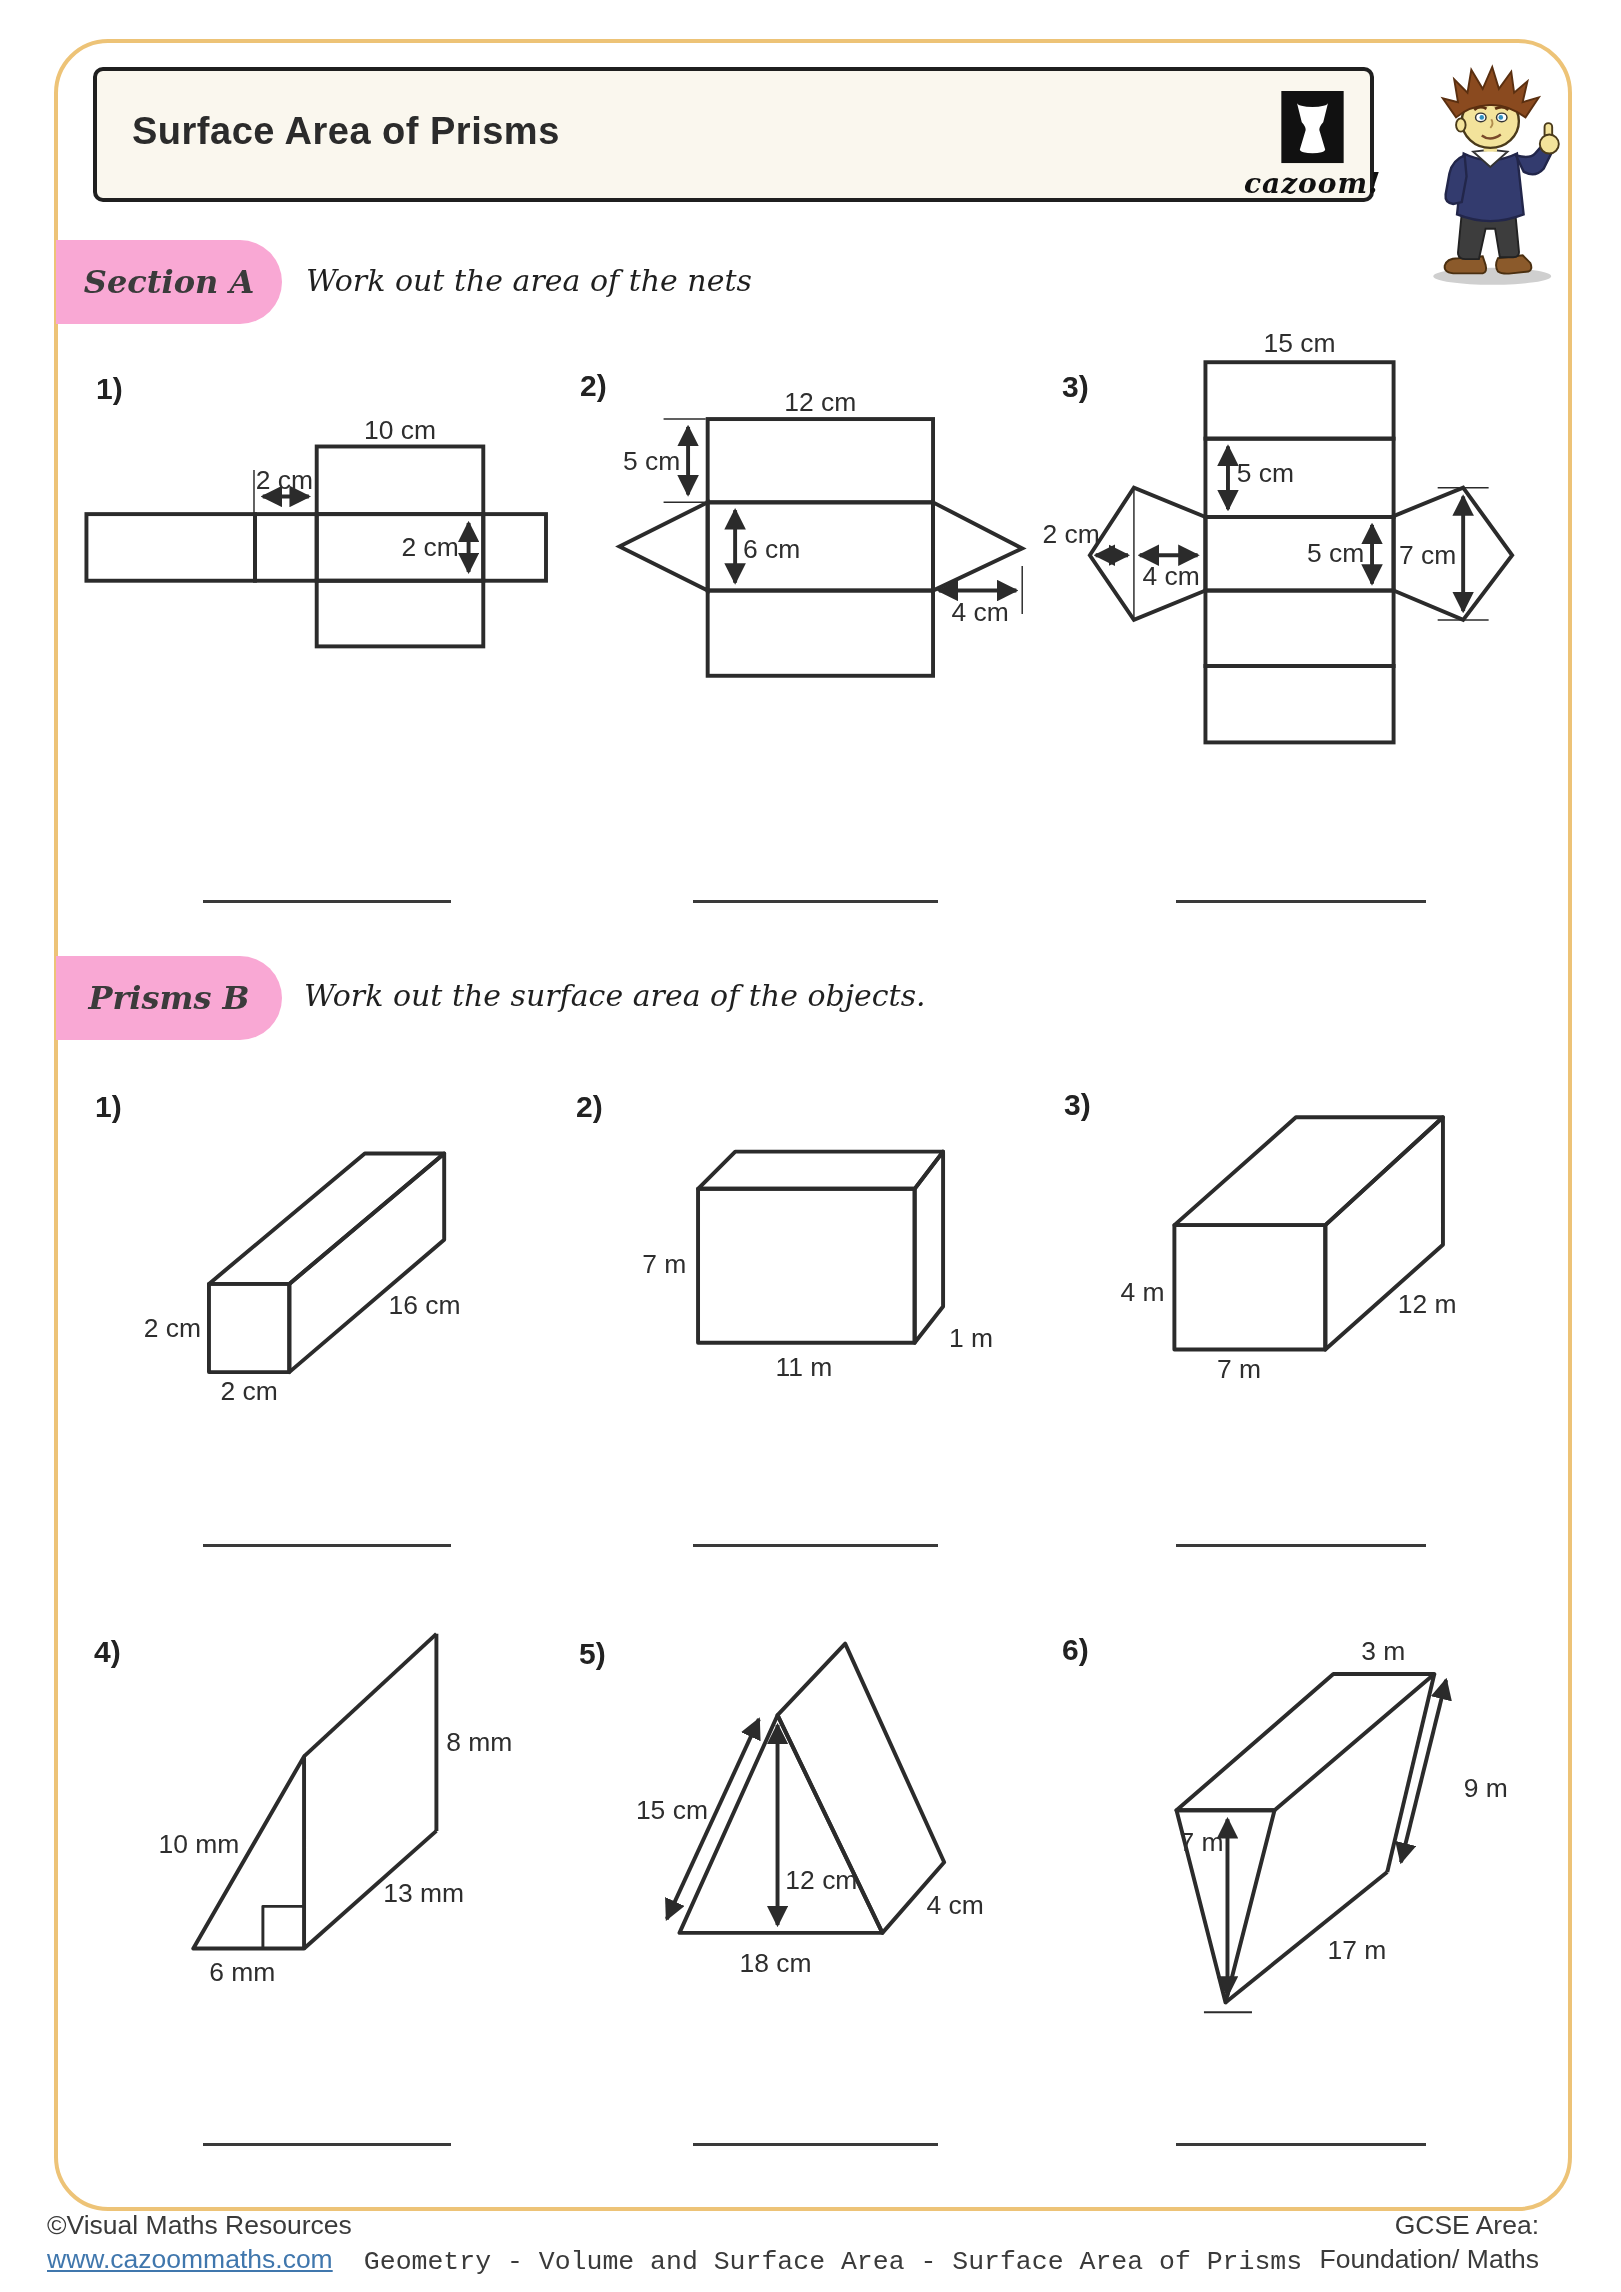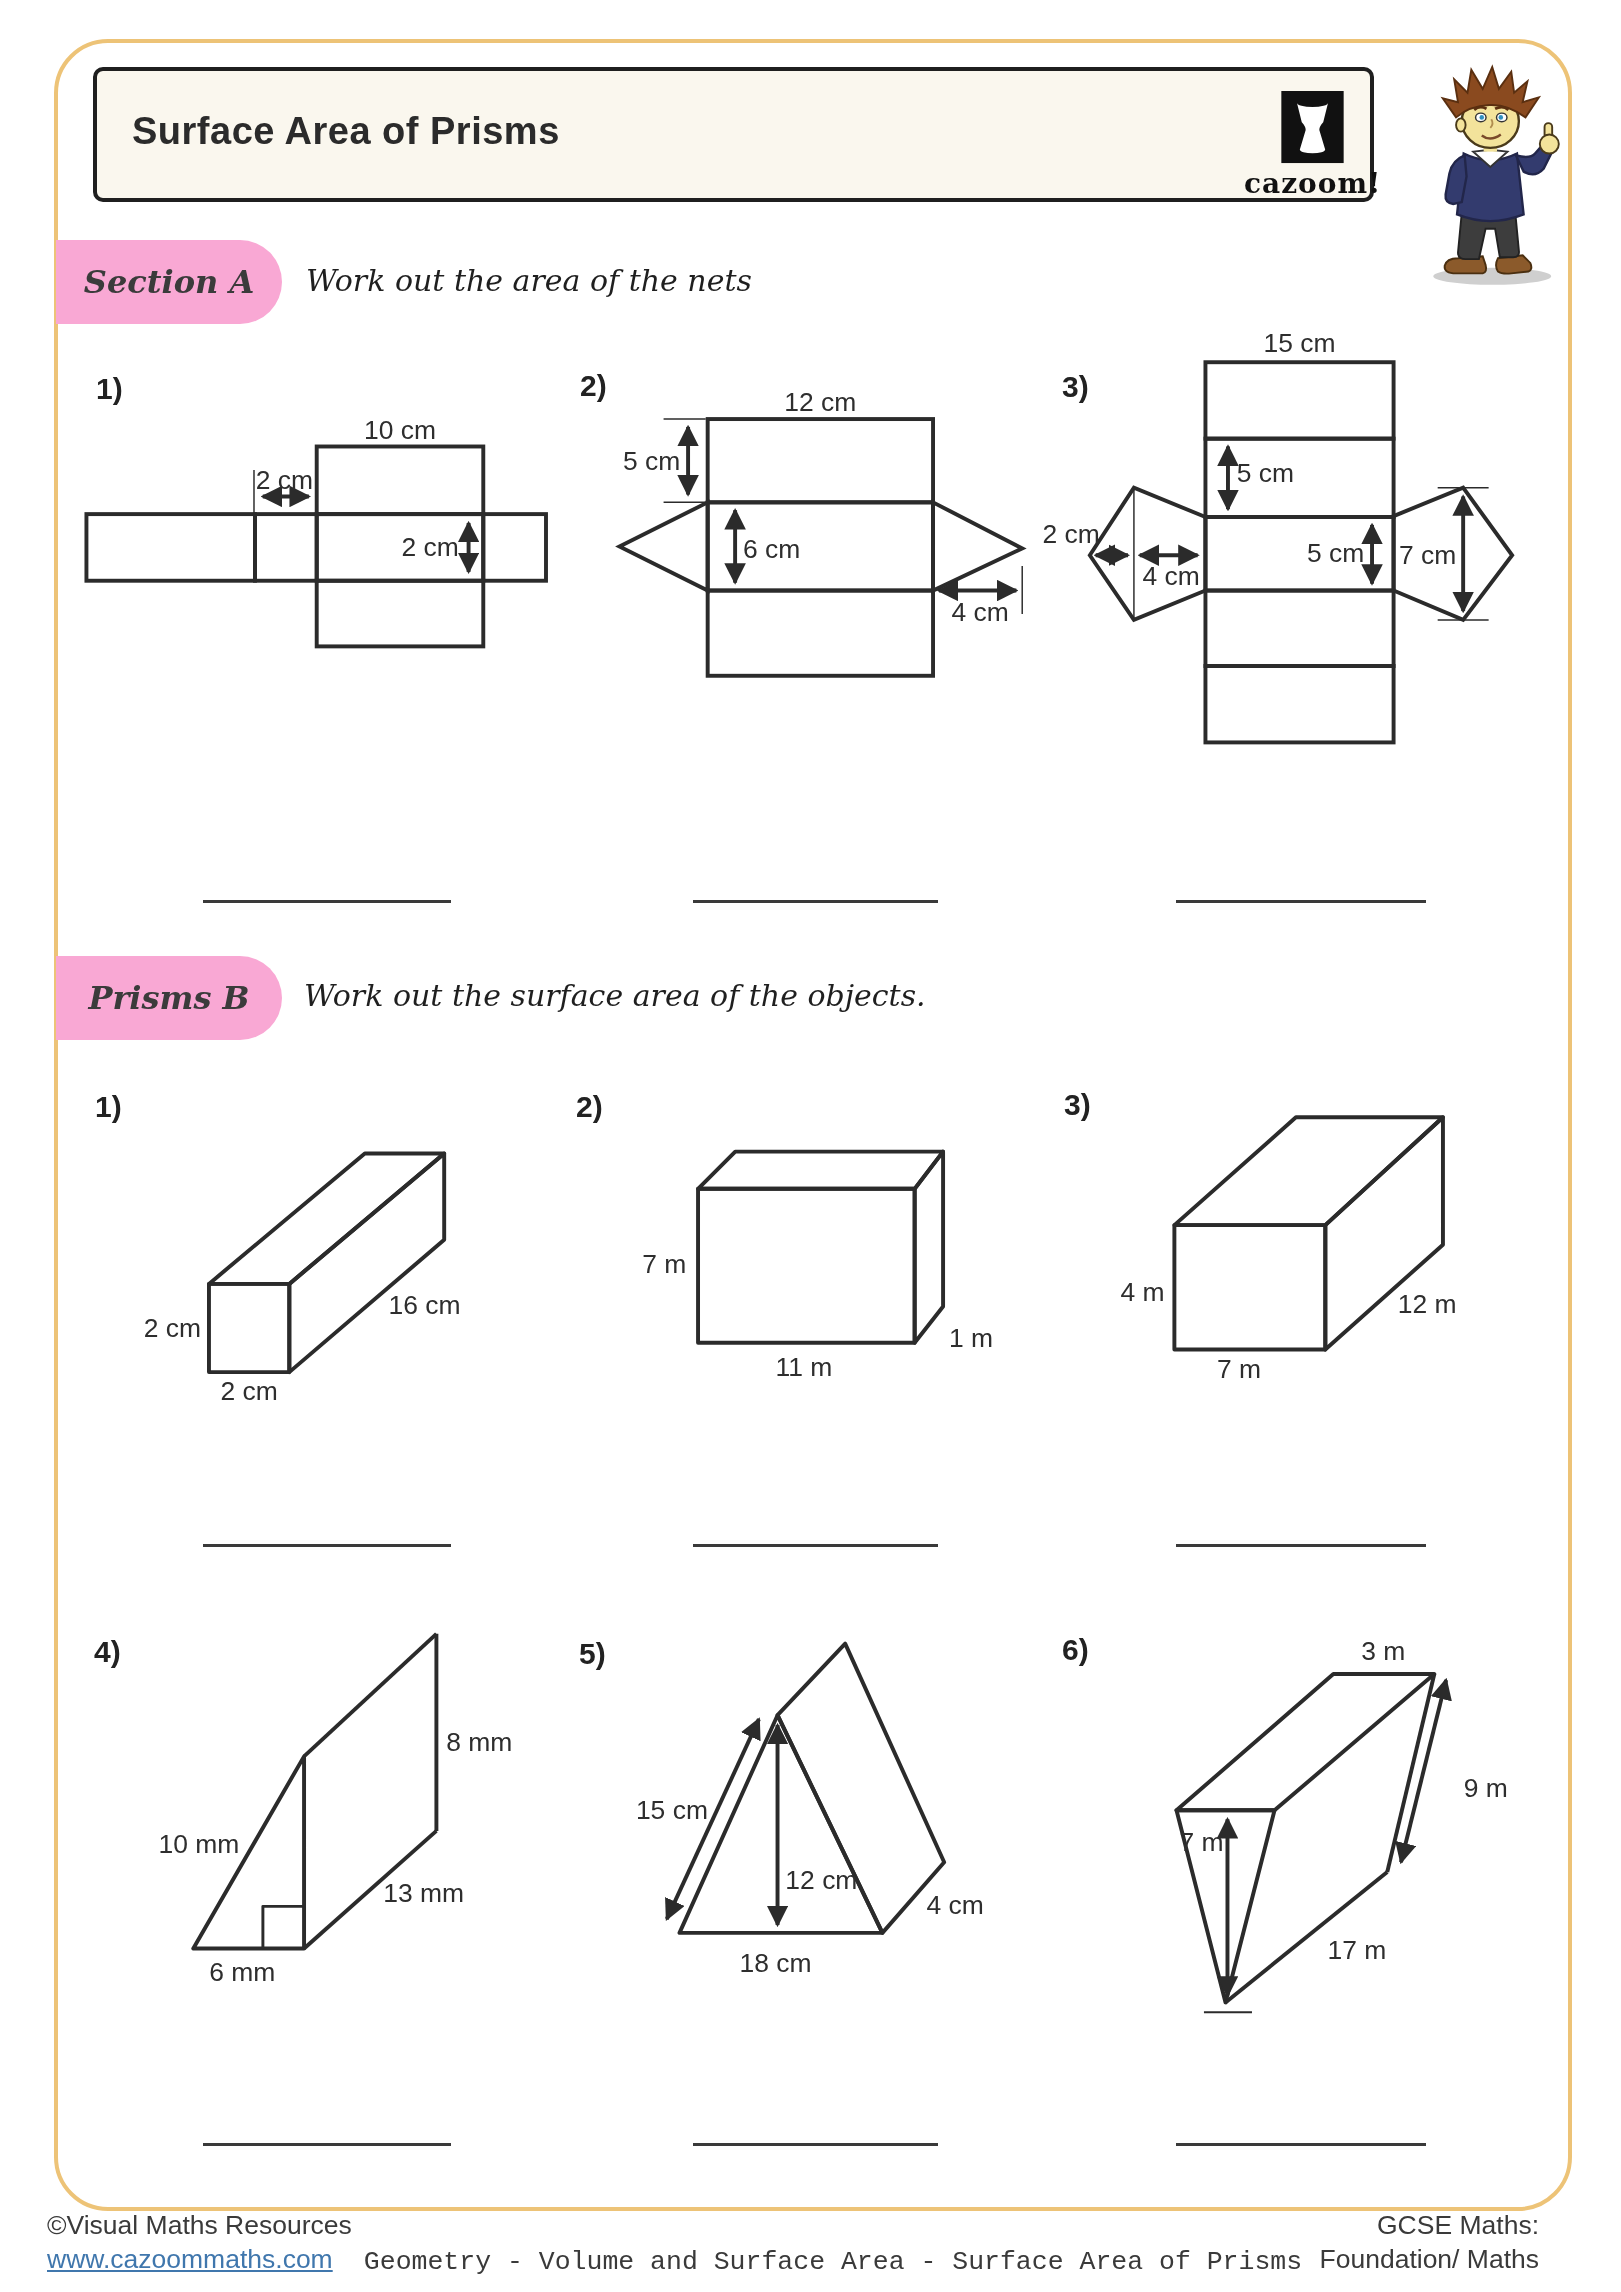--- a/index.html
+++ b/index.html
@@ -17,21 +17,21 @@
   .title-box{
     left:93px;top:67px;width:1273px;height:127px;
     background:#FAF7EE;border:4.9px solid #1f1f1f;border-radius:10px;
   }
   .title-text{
     left:35px;top:39px;font-size:38px;font-weight:bold;letter-spacing:0.5px;color:#2b2b2b;
   }
   .logo{left:1147px;top:19.6px;width:137px;height:108px;text-align:center;}
   .logo-text{
     font-family:"DejaVu Serif", serif;font-weight:bold;font-size:28px;color:#111;
-    letter-spacing:1px;margin-top:-2px;
+    letter-spacing:1px;margin-top:-2px;font-style:italic;
   }
   
   .section-tag{
     left:56px;width:226px;height:84px;background:#f9a8d4;
     border-radius:0 43px 43px 0;display:flex;align-items:center;justify-content:center;
   }
   .section-tag span{
     font-family:"DejaVu Serif", serif;font-style:italic;font-weight:bold;
     font-size:32px;color:#3b3b3b;
   }
@@ -256,15 +256,15 @@
   <text x="1384" y="1999" text-anchor="middle">17 m</text>
 </svg>
 
 <div class="abs answer-line" style="left:203px;top:2143px;width:248px;"></div>
 <div class="abs answer-line" style="left:693px;top:2143px;width:245px;"></div>
 <div class="abs answer-line" style="left:1176px;top:2143px;width:250px;"></div>
 
 <div class="abs footer-text" style="left:47px;top:2210px;">©Visual Maths Resources</div>
 <a class="abs footer-link" style="left:47px;top:2244px;" href="#">www.cazoommaths.com</a>
 <div class="abs footer-text" style="left:343px;top:2247px;width:980px;text-align:center;font-family:Liberation Mono, monospace;">Geometry - Volume and Surface Area - Surface Area of Prisms</div>
-<div class="abs footer-text tier" style="left:1225px;top:2210px;">GCSE Maths:</div>
+<div class="abs footer-text tier" style="left:1225px;top:2210px;">GCSE Area:</div>
 <div class="abs footer-text tier" style="left:1225px;top:2244px;">Foundation/ Maths</div>
 
 
 </body></html>

